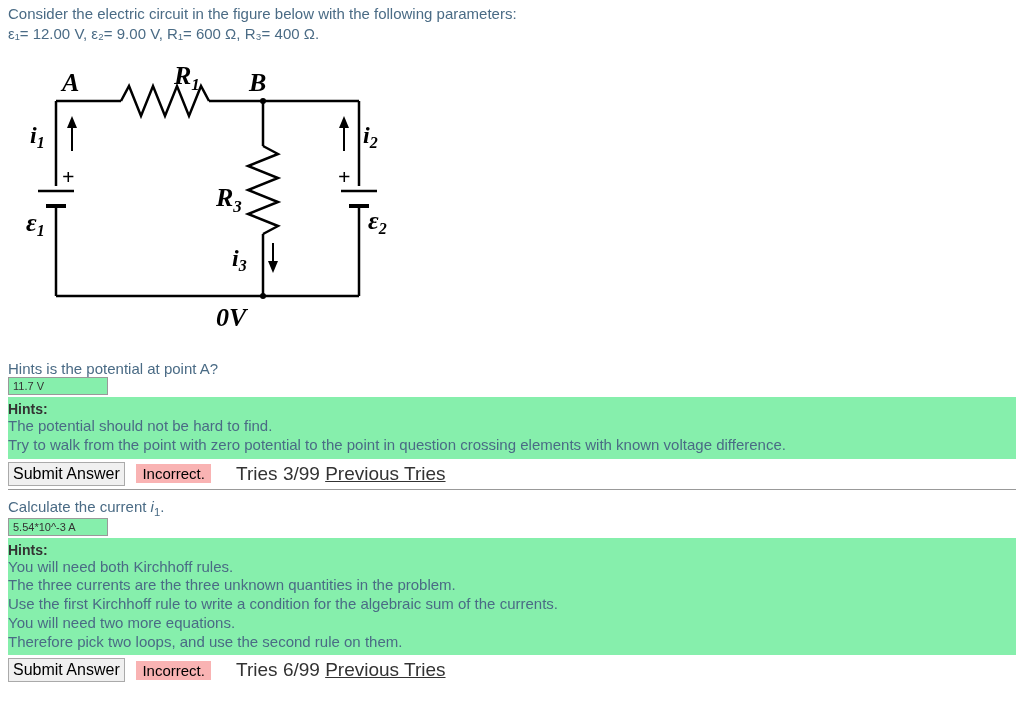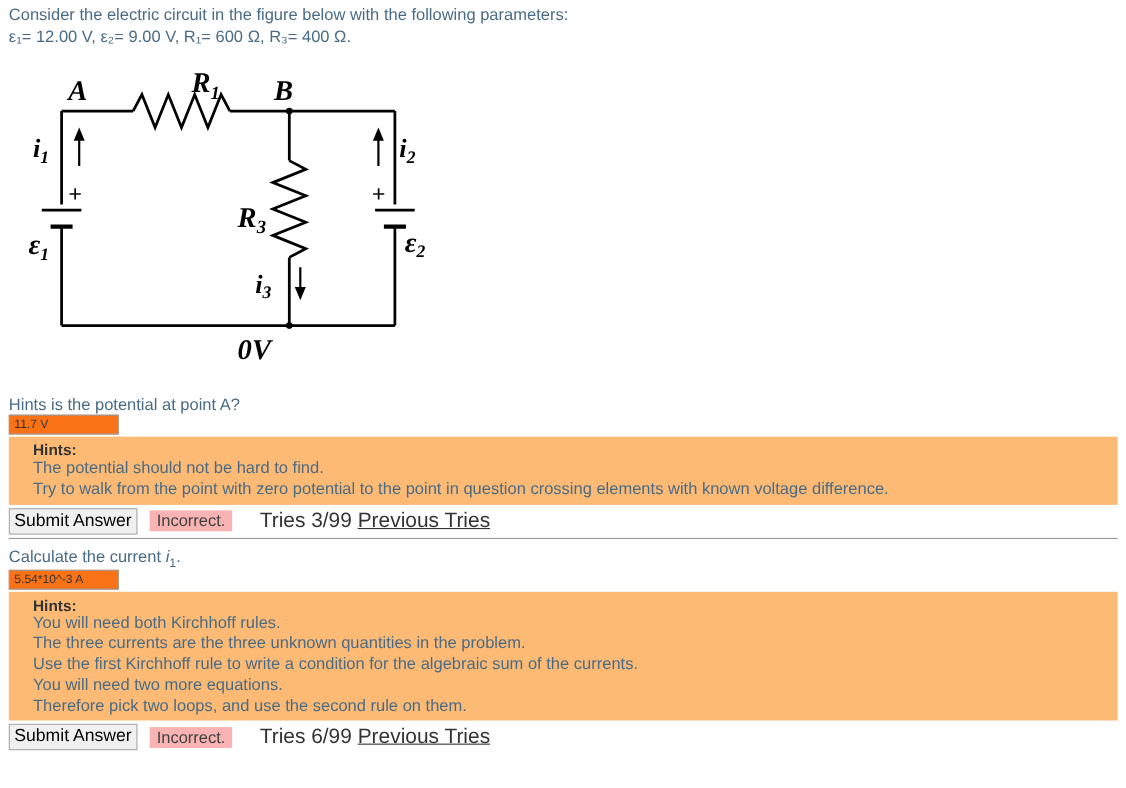--- a/index.html
+++ b/index.html
@@ -22,27 +22,27 @@
     }
     .question {
       color: #4a6b85;
       font-size: 15px;
       font-weight: normal;
     }
     .answer-field {
       border: 1px solid #999;
       padding: 2px 4px;
       font-size: 11px;
-      background: #f97316;
+      background: #86efac;
       width: 90px;
       margin-bottom: 2px;
     }
     .hints-box {
-      background: #fdba74;
-      padding: 4px 22px;
+      background: #86efac;
+      padding: 4px 0;
       margin-bottom: 2px;
     }
     .hints-box b {
       color: #333;
     }
     .hints-box .hint-text {
       color: #4a6b85;
       font-size: 15px;
       line-height: 1.25;
     }
@@ -54,21 +54,21 @@
     }
     .submit-btn {
       border: 1px solid #aaa;
       background: #f0f0f0;
       font-size: 16px;
       padding: 2px 4px;
       vertical-align: middle;
     }
     .incorrect {
       background: #f9b3b3;
-      color: #404040;
+      color: #000000;
       padding: 1px 6px;
       font-size: 15px;
       vertical-align: middle;
     }
     .tries {
       font-size: 19px;
       color: #333;
       vertical-align: middle;
       margin-left: 16px;
     }

